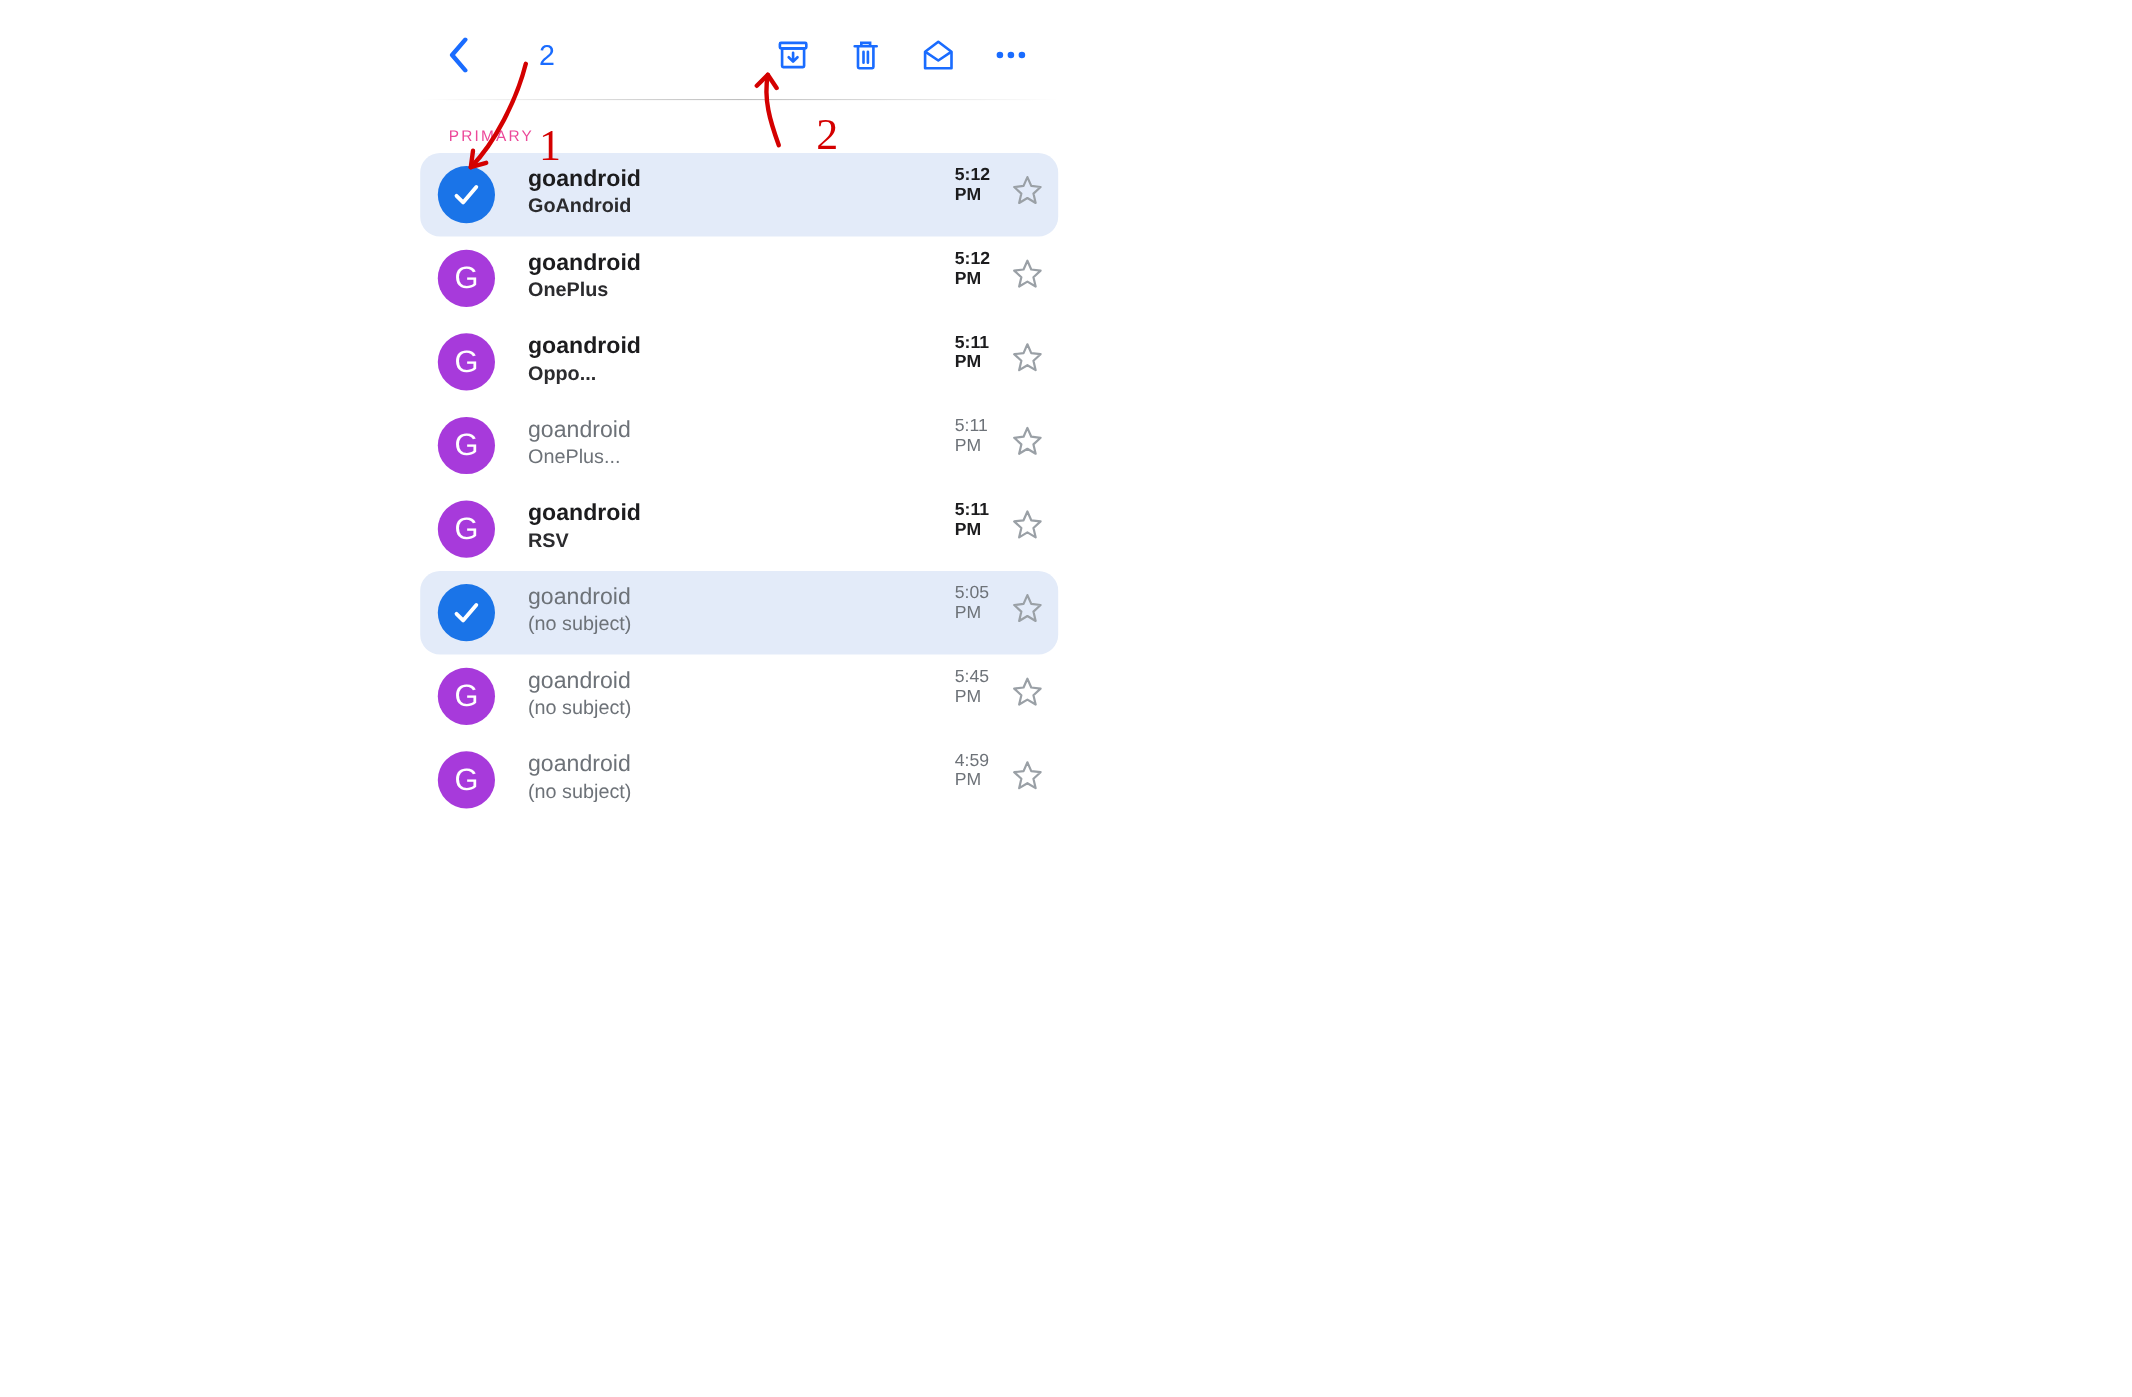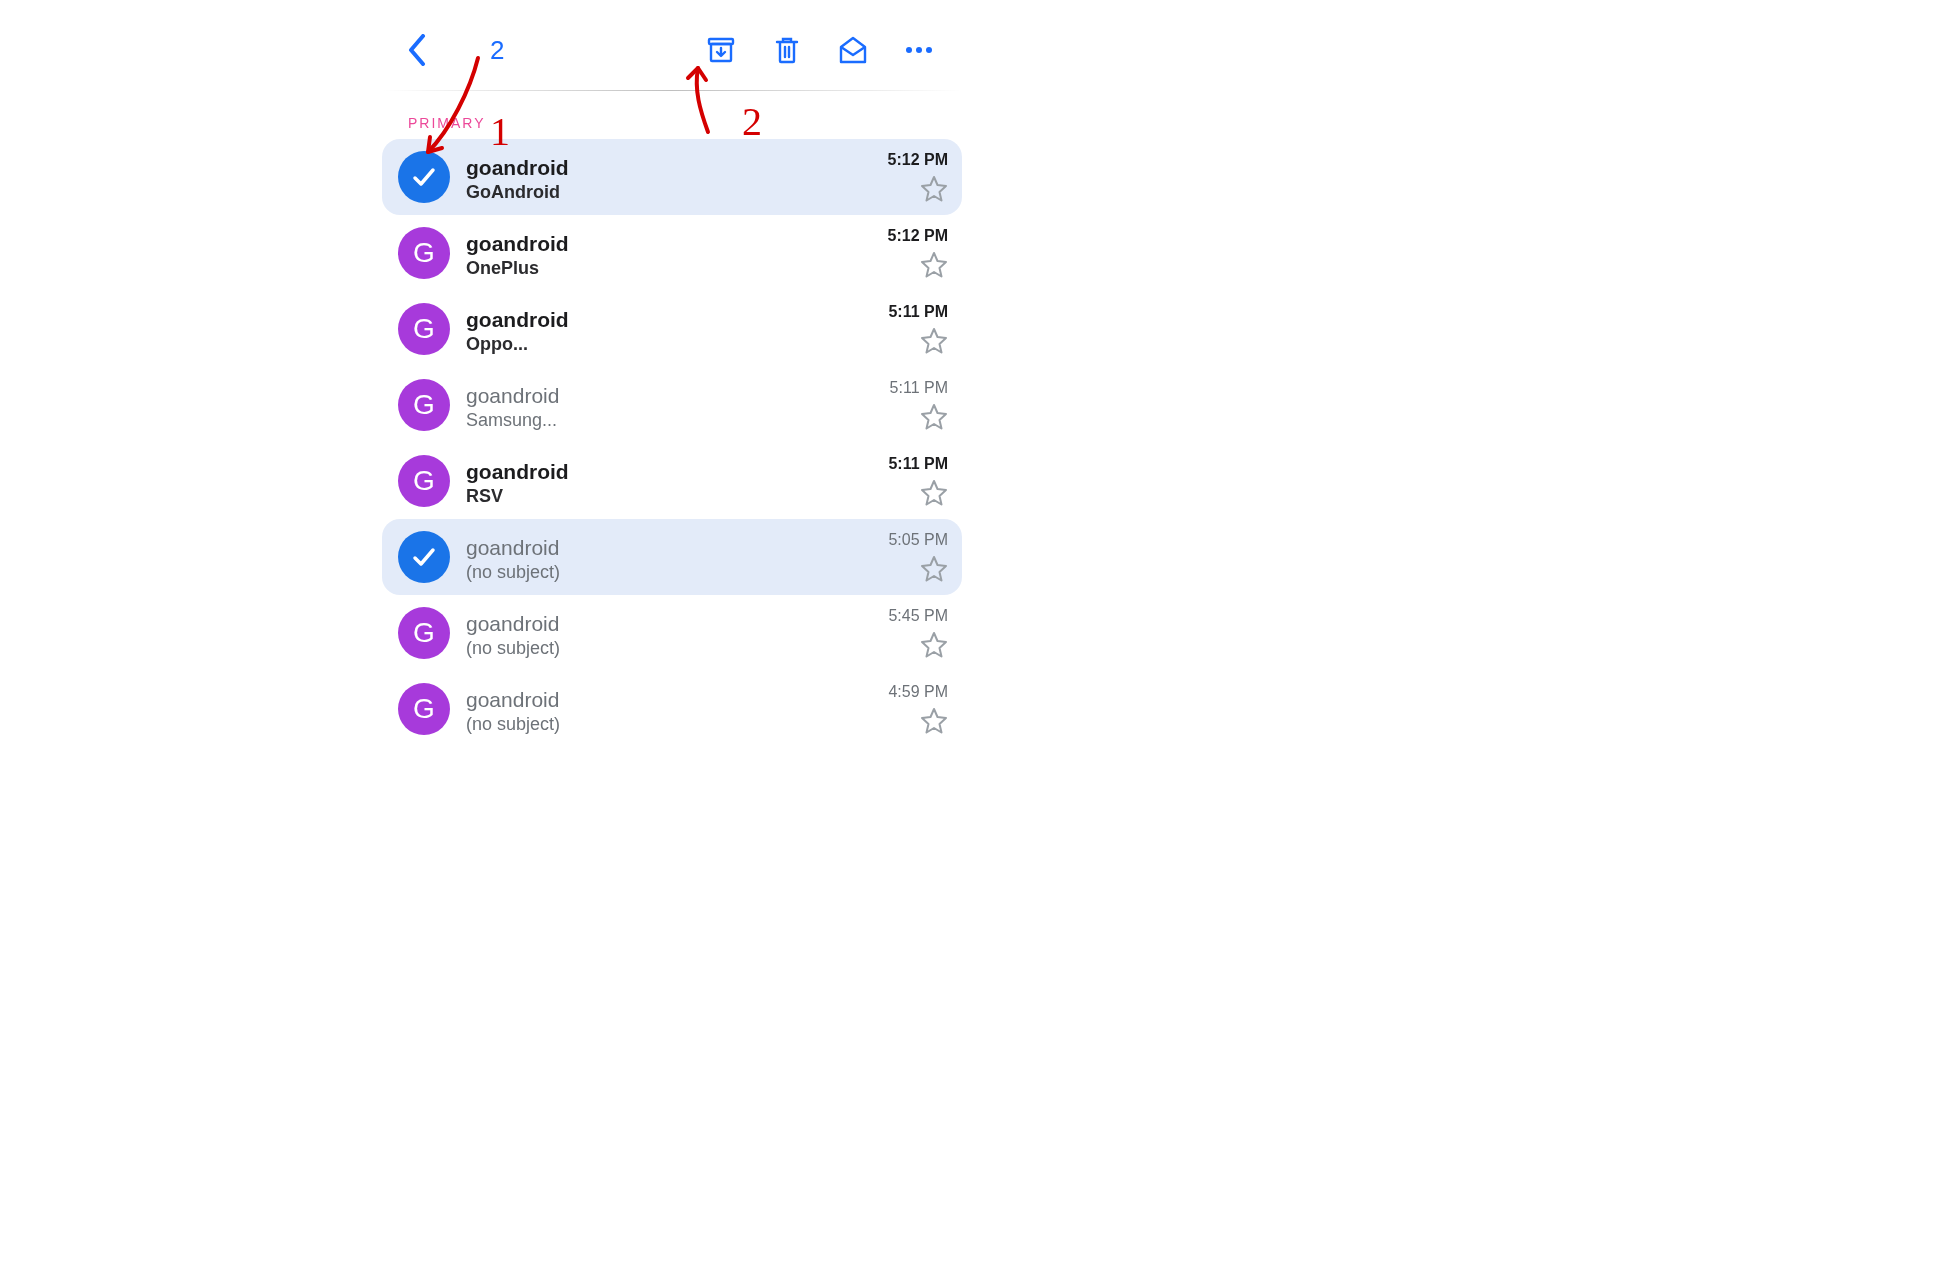--- a/index.html
+++ b/index.html
@@ -52,23 +52,23 @@
     .section-label {
       font-size: 14px;
       letter-spacing: 2px;
       color: #ec4899;
       font-weight: 500;
       padding: 24px 26px 8px;
     }
     
     .email-row {
       display: flex;
-      align-items: flex-end;
+      align-items: flex-start;
       padding: 12px 14px 12px 16px;
-      gap: 16px;
+      gap: 30px;
       cursor: pointer;
     }
     .email-row.selected {
       background: #e3ebf9;
       border-radius: 18px;
     }
     .avatar {
       width: 52px; height: 52px;
       border-radius: 50%;
       display: flex; align-items: center; justify-content: center;
@@ -85,21 +85,21 @@
     }
     .sender.read { font-weight: 400; color: #6d7278; }
     .subject {
       font-size: 18px;
       font-weight: 600;
       color: #2b2b2e;
       margin-top: 2px;
     }
     .subject.read { font-weight: 400; color: #6d7278; }
     .email-right {
-      display: flex; flex-direction: column; align-items: flex-end;
+      display: flex; align-items: flex-end;
       gap: 6px;
       width: 80px;
     }
     .time {
       font-size: 16px;
       font-weight: 700;
       color: #1c1c1e;
     }
     .time.read { font-weight: 400; color: #6d7278; }
     .star-btn { width: 28px; height: 28px; cursor: pointer; }
@@ -213,21 +213,21 @@
               <path d="M14 2 L17.5 10 L26 11 L19.5 17 L21.5 25.5 L14 21 L6.5 25.5 L8.5 17 L2 11 L10.5 10 Z" fill="none" stroke="#9aa0a6" stroke-width="2" stroke-linejoin="round"></path>
             </svg></div>
         </div>
       </div>
       <div class="email-row">
         <div class="avatar avatar-letter">
           <span>G</span>
         </div>
         <div class="email-body">
           <div class="sender read">goandroid</div>
-          <div class="subject read">Samsung...</div>
+          <div class="subject read">OnePlus...</div>
         </div>
         <div class="email-right">
           <div class="time read">5:11 PM</div>
           <div class="star-btn"><svg width="28" height="28" viewBox="0 0 28 28">
               <path d="M14 2 L17.5 10 L26 11 L19.5 17 L21.5 25.5 L14 21 L6.5 25.5 L8.5 17 L2 11 L10.5 10 Z" fill="none" stroke="#9aa0a6" stroke-width="2" stroke-linejoin="round"></path>
             </svg></div>
         </div>
       </div>
       <div class="email-row">
         <div class="avatar avatar-letter">

